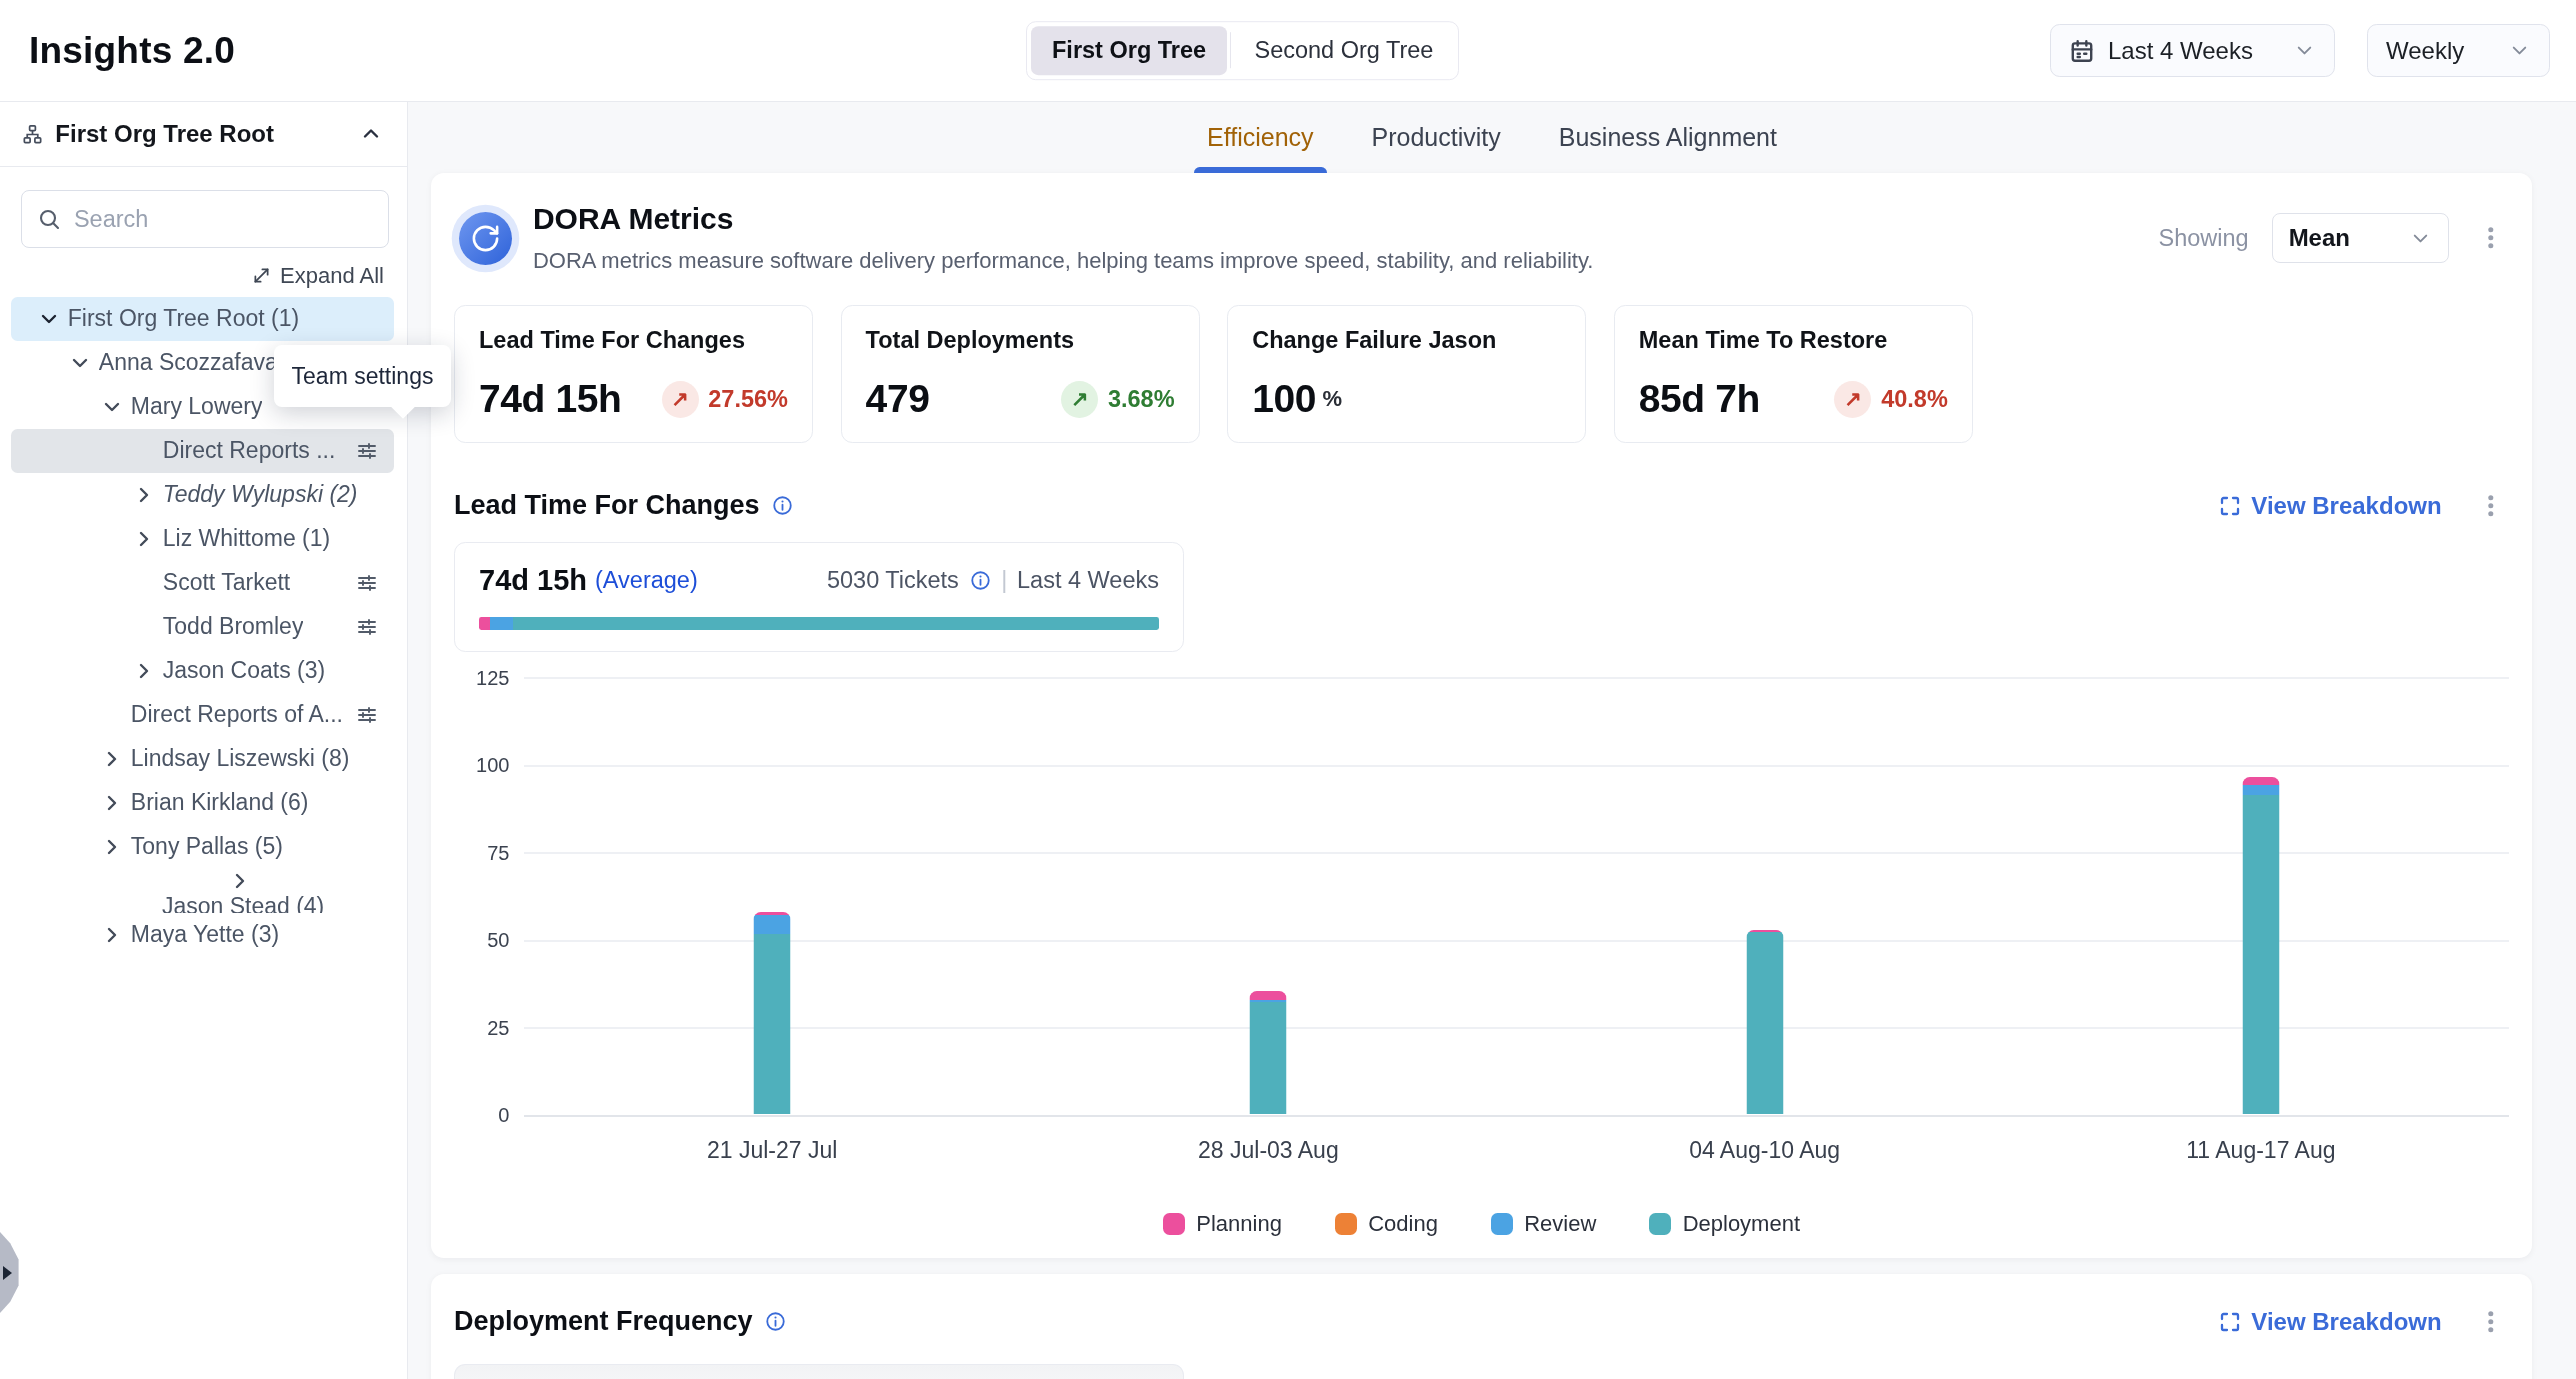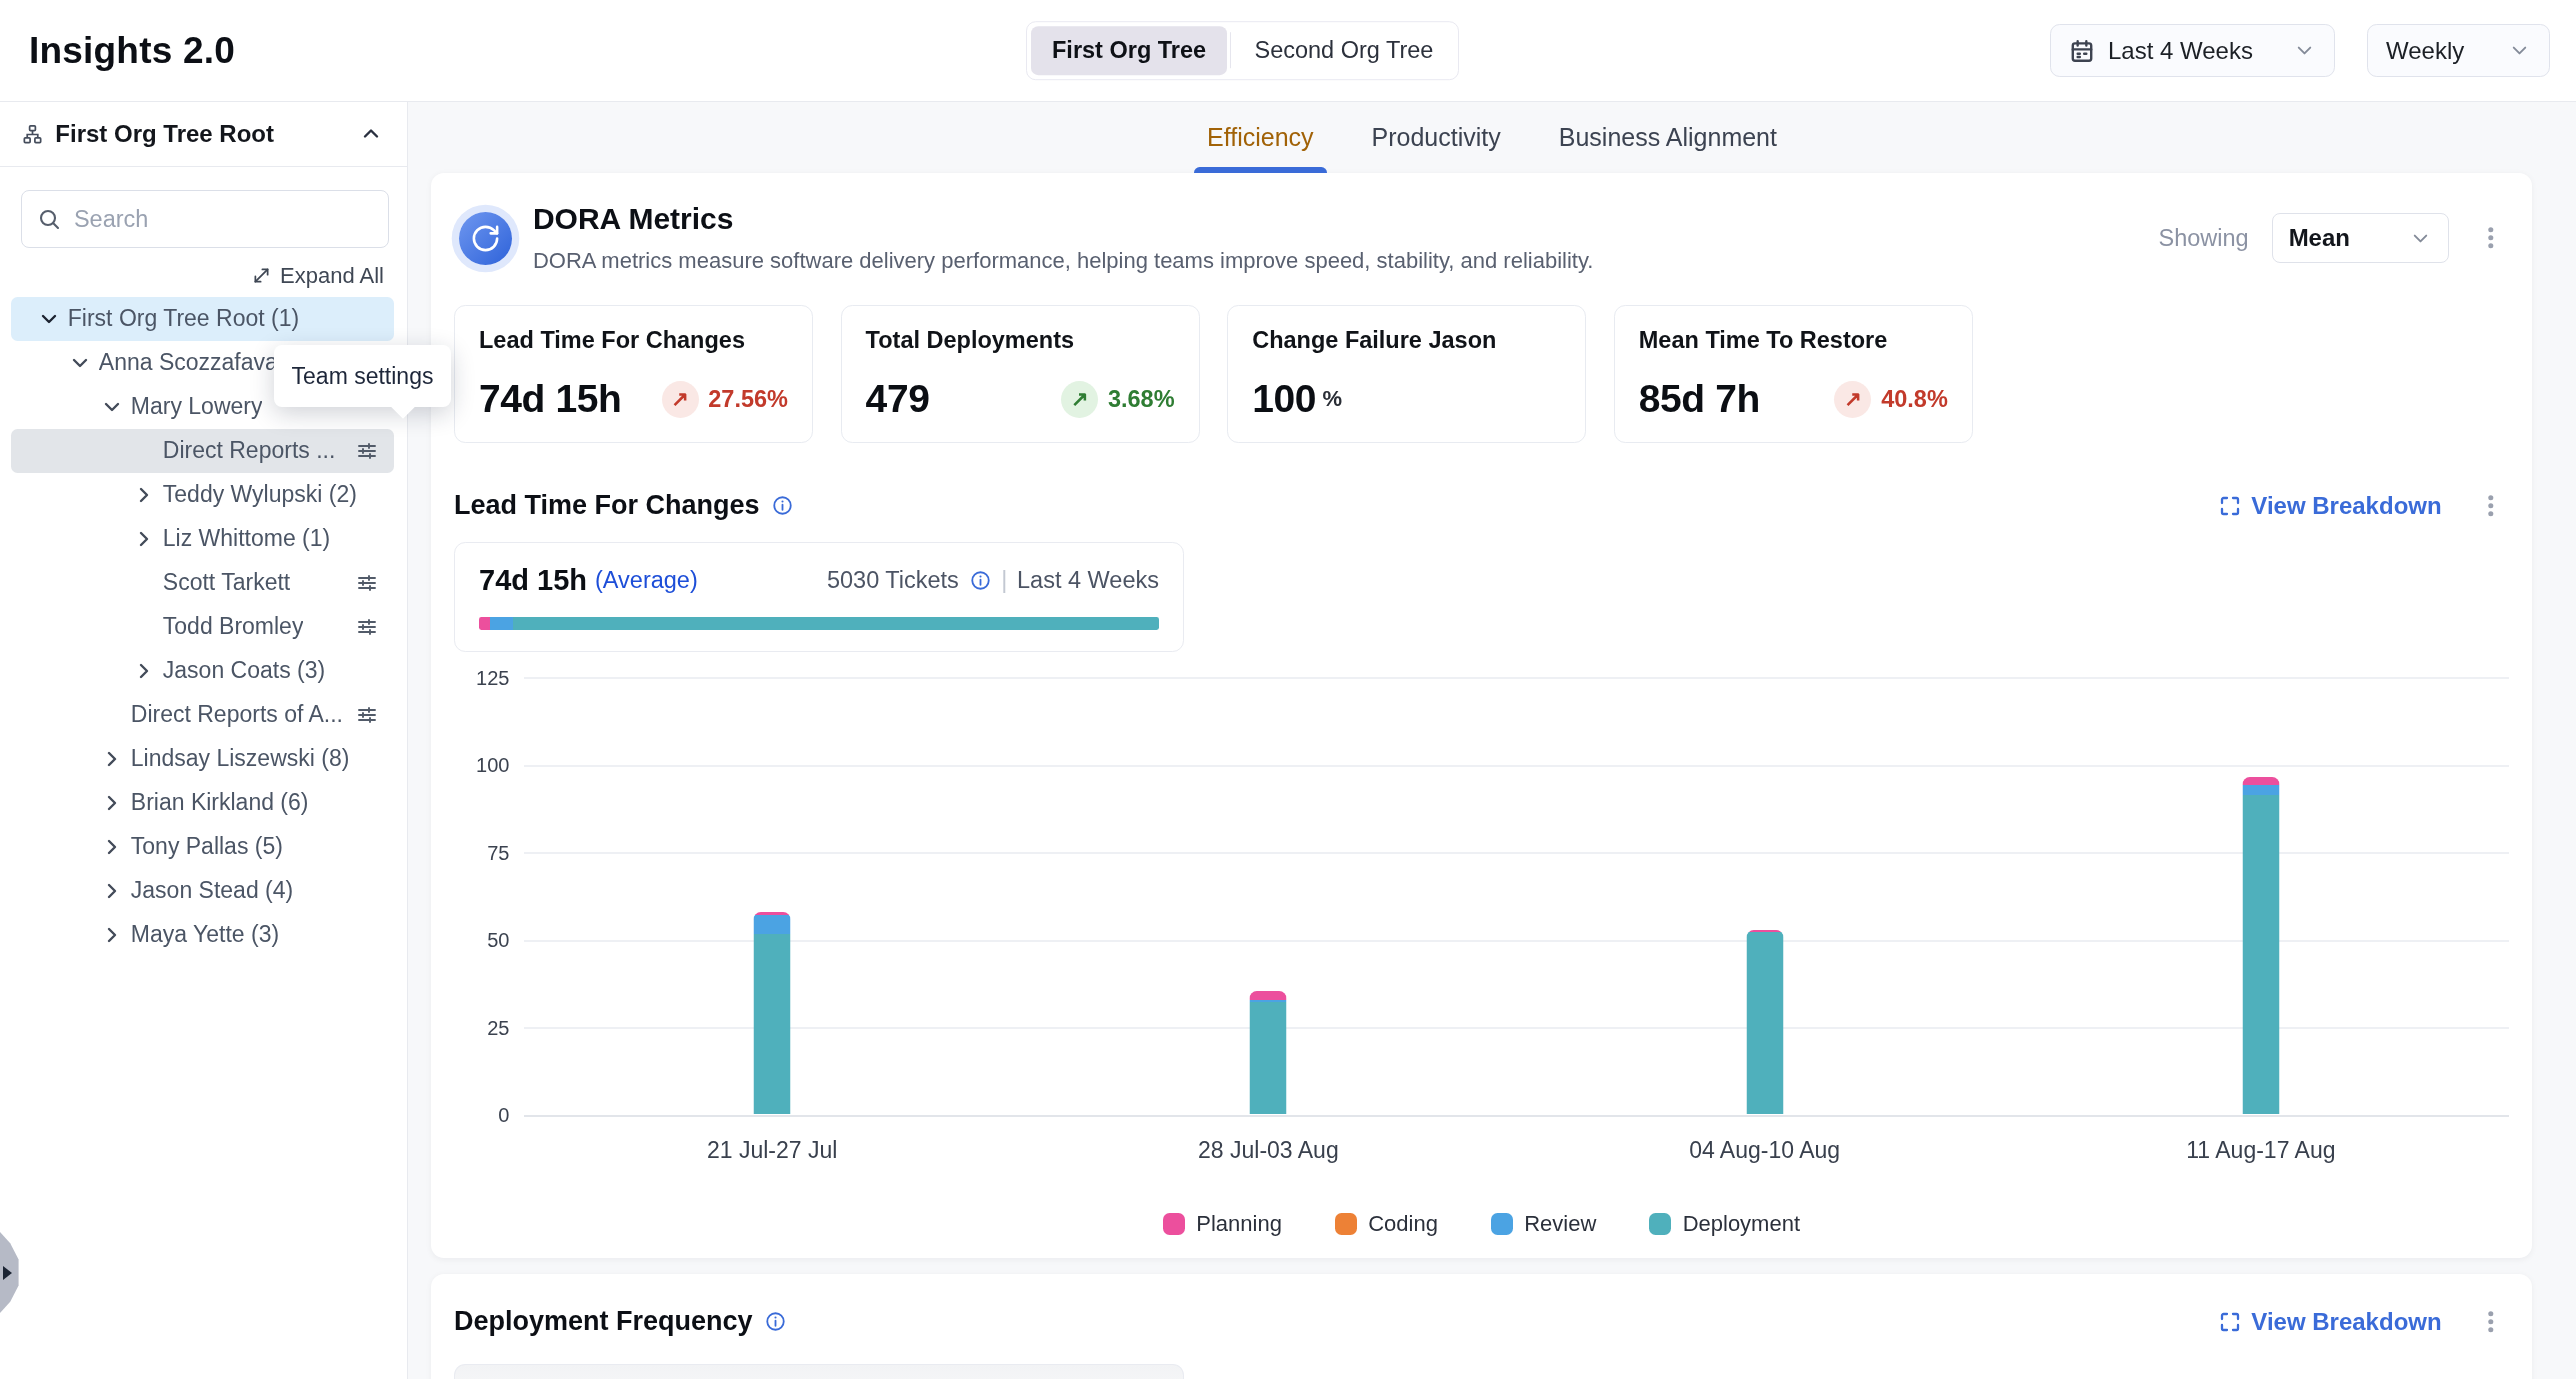--- a/index.html
+++ b/index.html
@@ -241,21 +241,21 @@
       <div class="trow sel-gray" style="padding-left: 121px;">
         <span class="tchev"></span>
         <span class="tlabel">Direct Reports ...</span>
         <span class="tsettings">
           <svg viewBox="0 0 24 24" fill="none" stroke="currentColor" stroke-width="1.9" stroke-linecap="round">
             <path d="M4 7h16M4 12h16M4 17h16"></path>
             <path d="M14 5v4M8 10v4M15 15v4"></path>
           </svg>
         </span>
       </div>
-      <div class="trow" style="padding-left: 121px;">
+      <div class="trow" style="padding-left: 121px; font-style: italic;">
         <span class="tchev">
           <svg viewBox="0 0 24 24" fill="none" stroke="currentColor" stroke-width="2.4" stroke-linecap="round" stroke-linejoin="round">
             <path d="M9 6l6 6-6 6"></path>
           </svg>
         </span>
         <span class="tlabel">Teddy Wylupski (2)</span>
       </div>
       <div class="trow" style="padding-left: 121px;">
         <span class="tchev">
           <svg viewBox="0 0 24 24" fill="none" stroke="currentColor" stroke-width="2.4" stroke-linecap="round" stroke-linejoin="round">
@@ -319,21 +319,21 @@
         <span class="tlabel">Brian Kirkland (6)</span>
       </div>
       <div class="trow" style="padding-left: 89px;">
         <span class="tchev">
           <svg viewBox="0 0 24 24" fill="none" stroke="currentColor" stroke-width="2.4" stroke-linecap="round" stroke-linejoin="round">
             <path d="M9 6l6 6-6 6"></path>
           </svg>
         </span>
         <span class="tlabel">Tony Pallas (5)</span>
       </div>
-      <div class="trow" style="padding-left: 89px;">
+      <div class="trow" style="padding-left: 89px; flex-direction: column;">
         <span class="tchev">
           <svg viewBox="0 0 24 24" fill="none" stroke="currentColor" stroke-width="2.4" stroke-linecap="round" stroke-linejoin="round">
             <path d="M9 6l6 6-6 6"></path>
           </svg>
         </span>
         <span class="tlabel">Jason Stead (4)</span>
       </div>
       <div class="trow" style="padding-left: 89px; text-align: center;">
         <span class="tchev">
           <svg viewBox="0 0 24 24" fill="none" stroke="currentColor" stroke-width="2.4" stroke-linecap="round" stroke-linejoin="round">

